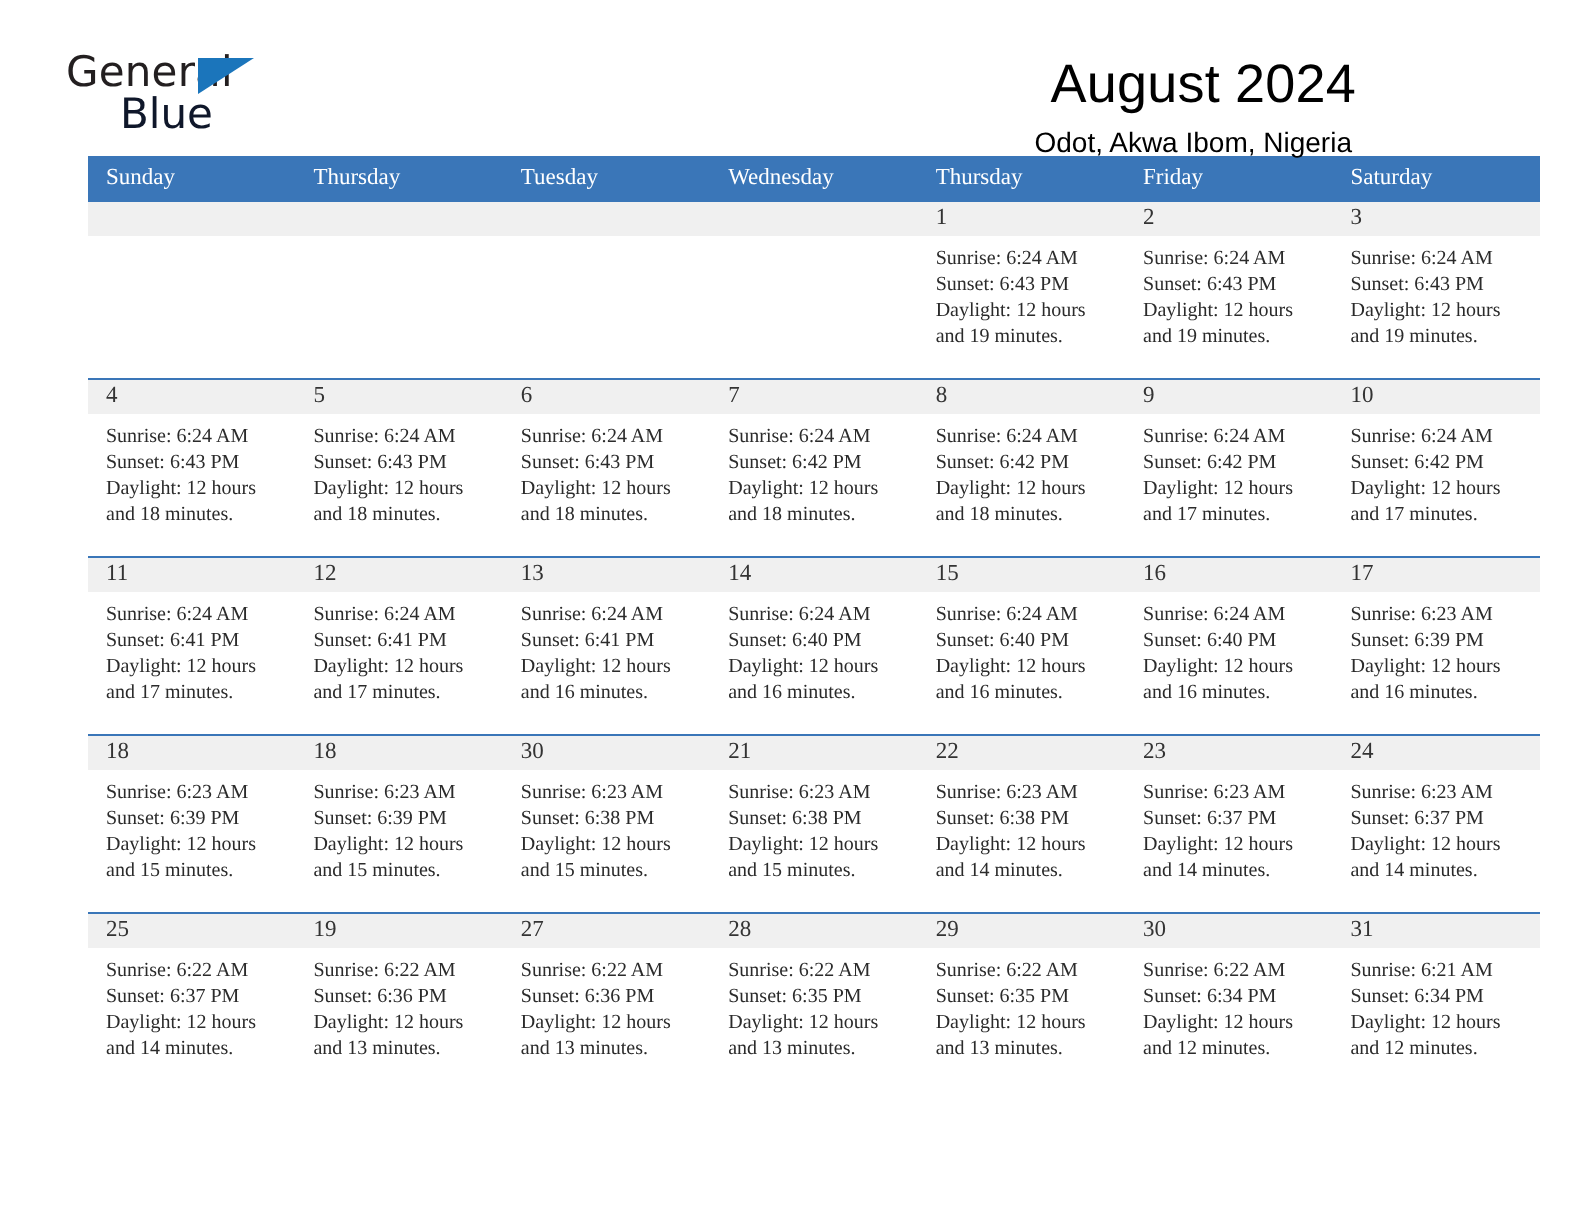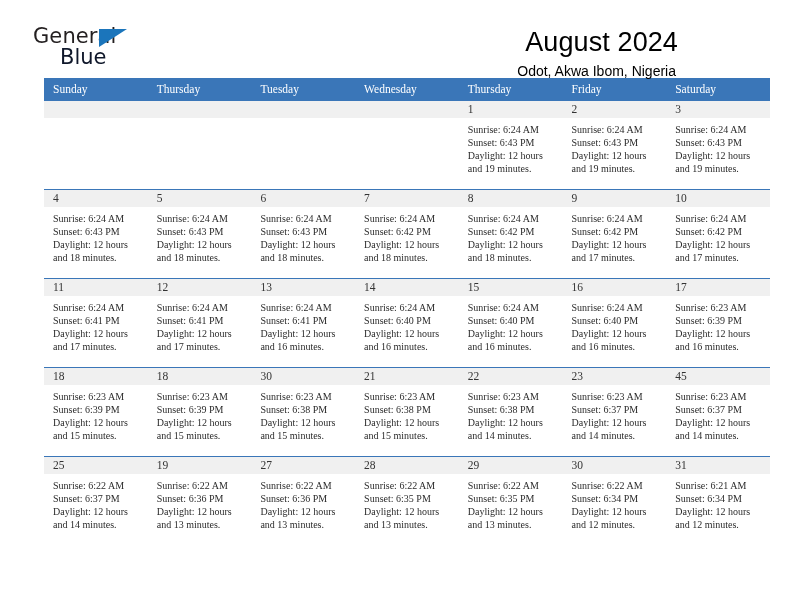--- a/index.html
+++ b/index.html
@@ -467,21 +467,21 @@
                 <div class="cell-body">
                   <div>Sunrise: 6:23 AM</div>
                   <div>Sunset: 6:37 PM</div>
                   <div>Daylight: 12 hours</div>
                   <div>and 14 minutes.</div>
                 </div>
               </div>
             </td>
           <td>
               <div class="cell">
-                <div class="daynum-band">45</div>
+                <div class="daynum-band">24</div>
                 <div class="cell-body">
                   <div>Sunrise: 6:23 AM</div>
                   <div>Sunset: 6:37 PM</div>
                   <div>Daylight: 12 hours</div>
                   <div>and 14 minutes.</div>
                 </div>
               </div>
             </td>
         </tr>
 

